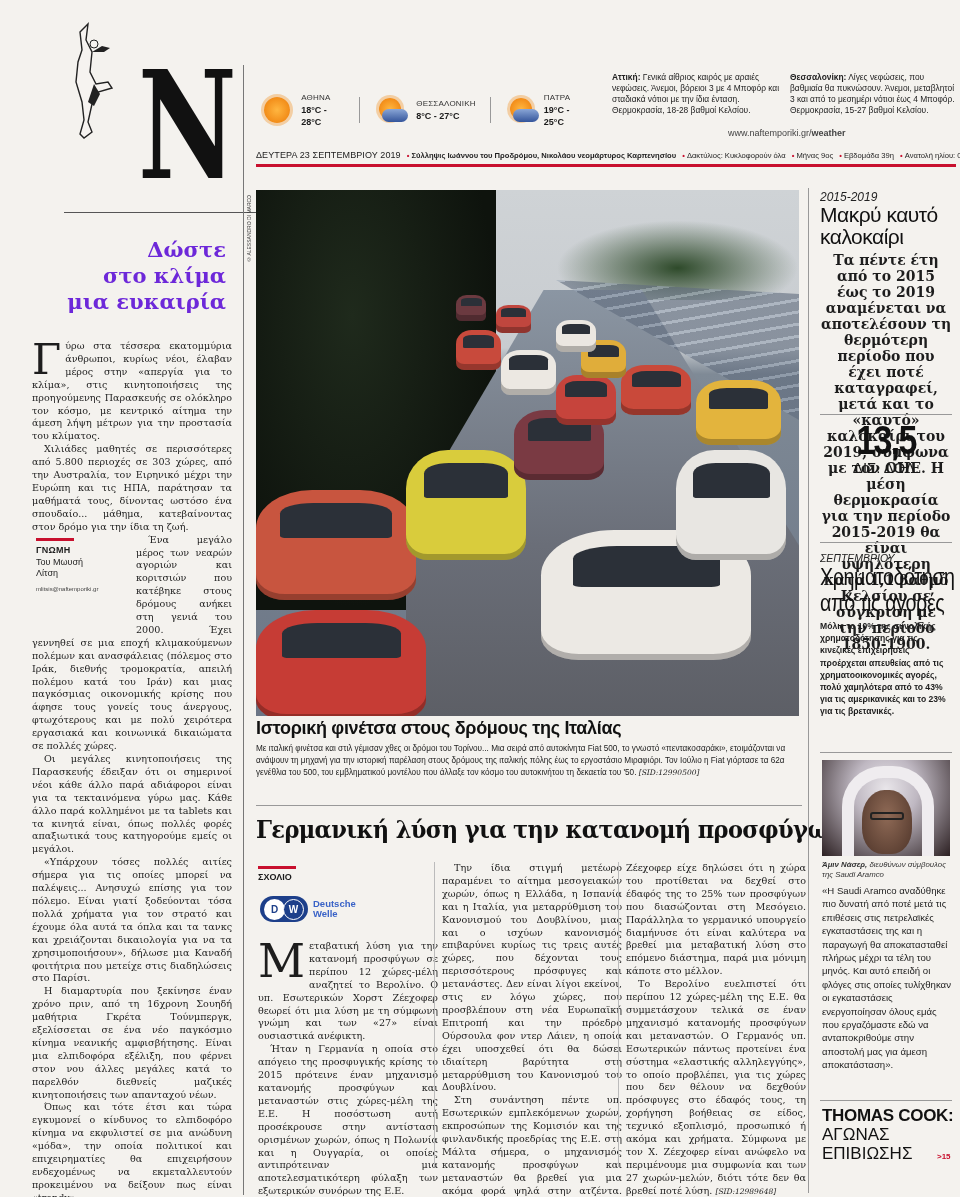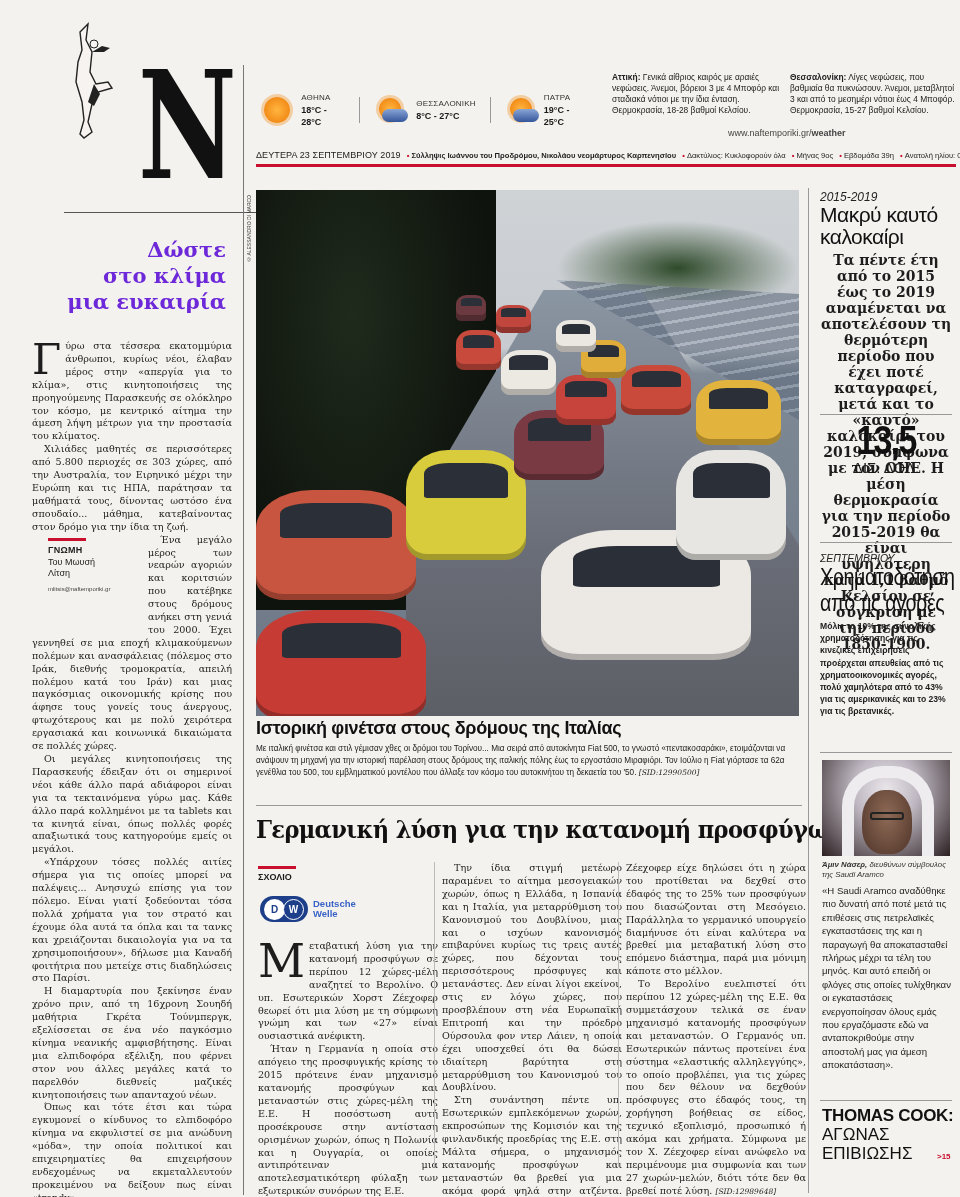--- a/index.html
+++ b/index.html
@@ -40,21 +40,21 @@
   .dateline .saints { font-weight: bold; }
   .red-rule { position: absolute; left: 256px; top: 164px; width: 700px; height: 3px; background: #c8102e; }
 
   
   .op-title { position: absolute; left: 30px; top: 237px; width: 196px; text-align: right; font-family: "DejaVu Serif", serif;
               font-size: 21px; line-height: 26px; color: #6d28d9; }
   .op-body { position: absolute; left: 32px; top: 340px; width: 200px; font-size: 9.6px; line-height: 12.9px; text-align: justify; color: #1d1d1d; }
   .op-body p { text-indent: 12px; }
   .op-body p.first { text-indent: 0; }
   .dropcap { float: left; font-size: 42px; line-height: 36px; margin: 2px 4px 0 0; font-family: "DejaVu Serif", serif; }
-  .byline { float: left; width: 92px; margin: 4px 8px 4px 16px; font-family: "Liberation Sans", sans-serif; shape-outside: margin-box; height: 92px; }
+  .byline { float: left; width: 92px; margin: 4px 8px 4px 4px; font-family: "Liberation Sans", sans-serif; shape-outside: margin-box; height: 92px; }
   .byline .bar { width: 38px; height: 3px; background: #c8102e; margin-bottom: 3px; }
   .byline .label { font-weight: bold; font-size: 9px; letter-spacing: 0.3px; }
   .byline .author { font-size: 9px; line-height: 11px; }
   .byline .email { font-size: 6px; color: #444; margin-top: 4px; }
   .vrule-right { position: absolute; left: 808px; top: 188px; height: 1005px; border-left: 1px solid #999; }
 
   
   .photo { position: absolute; left: 256px; top: 190px; width: 543px; height: 526px; overflow: hidden;
            background: linear-gradient(180deg, #cfd3d6 0%, #c8ccd0 30%, #7f8a96 35%, #6b7585 100%); }
   .photo .trees { position: absolute; left: 0; top: 0; width: 240px; height: 420px; background: radial-gradient(ellipse at 40% 30%, #1f2a1c 0%, #0e130d 70%); }

